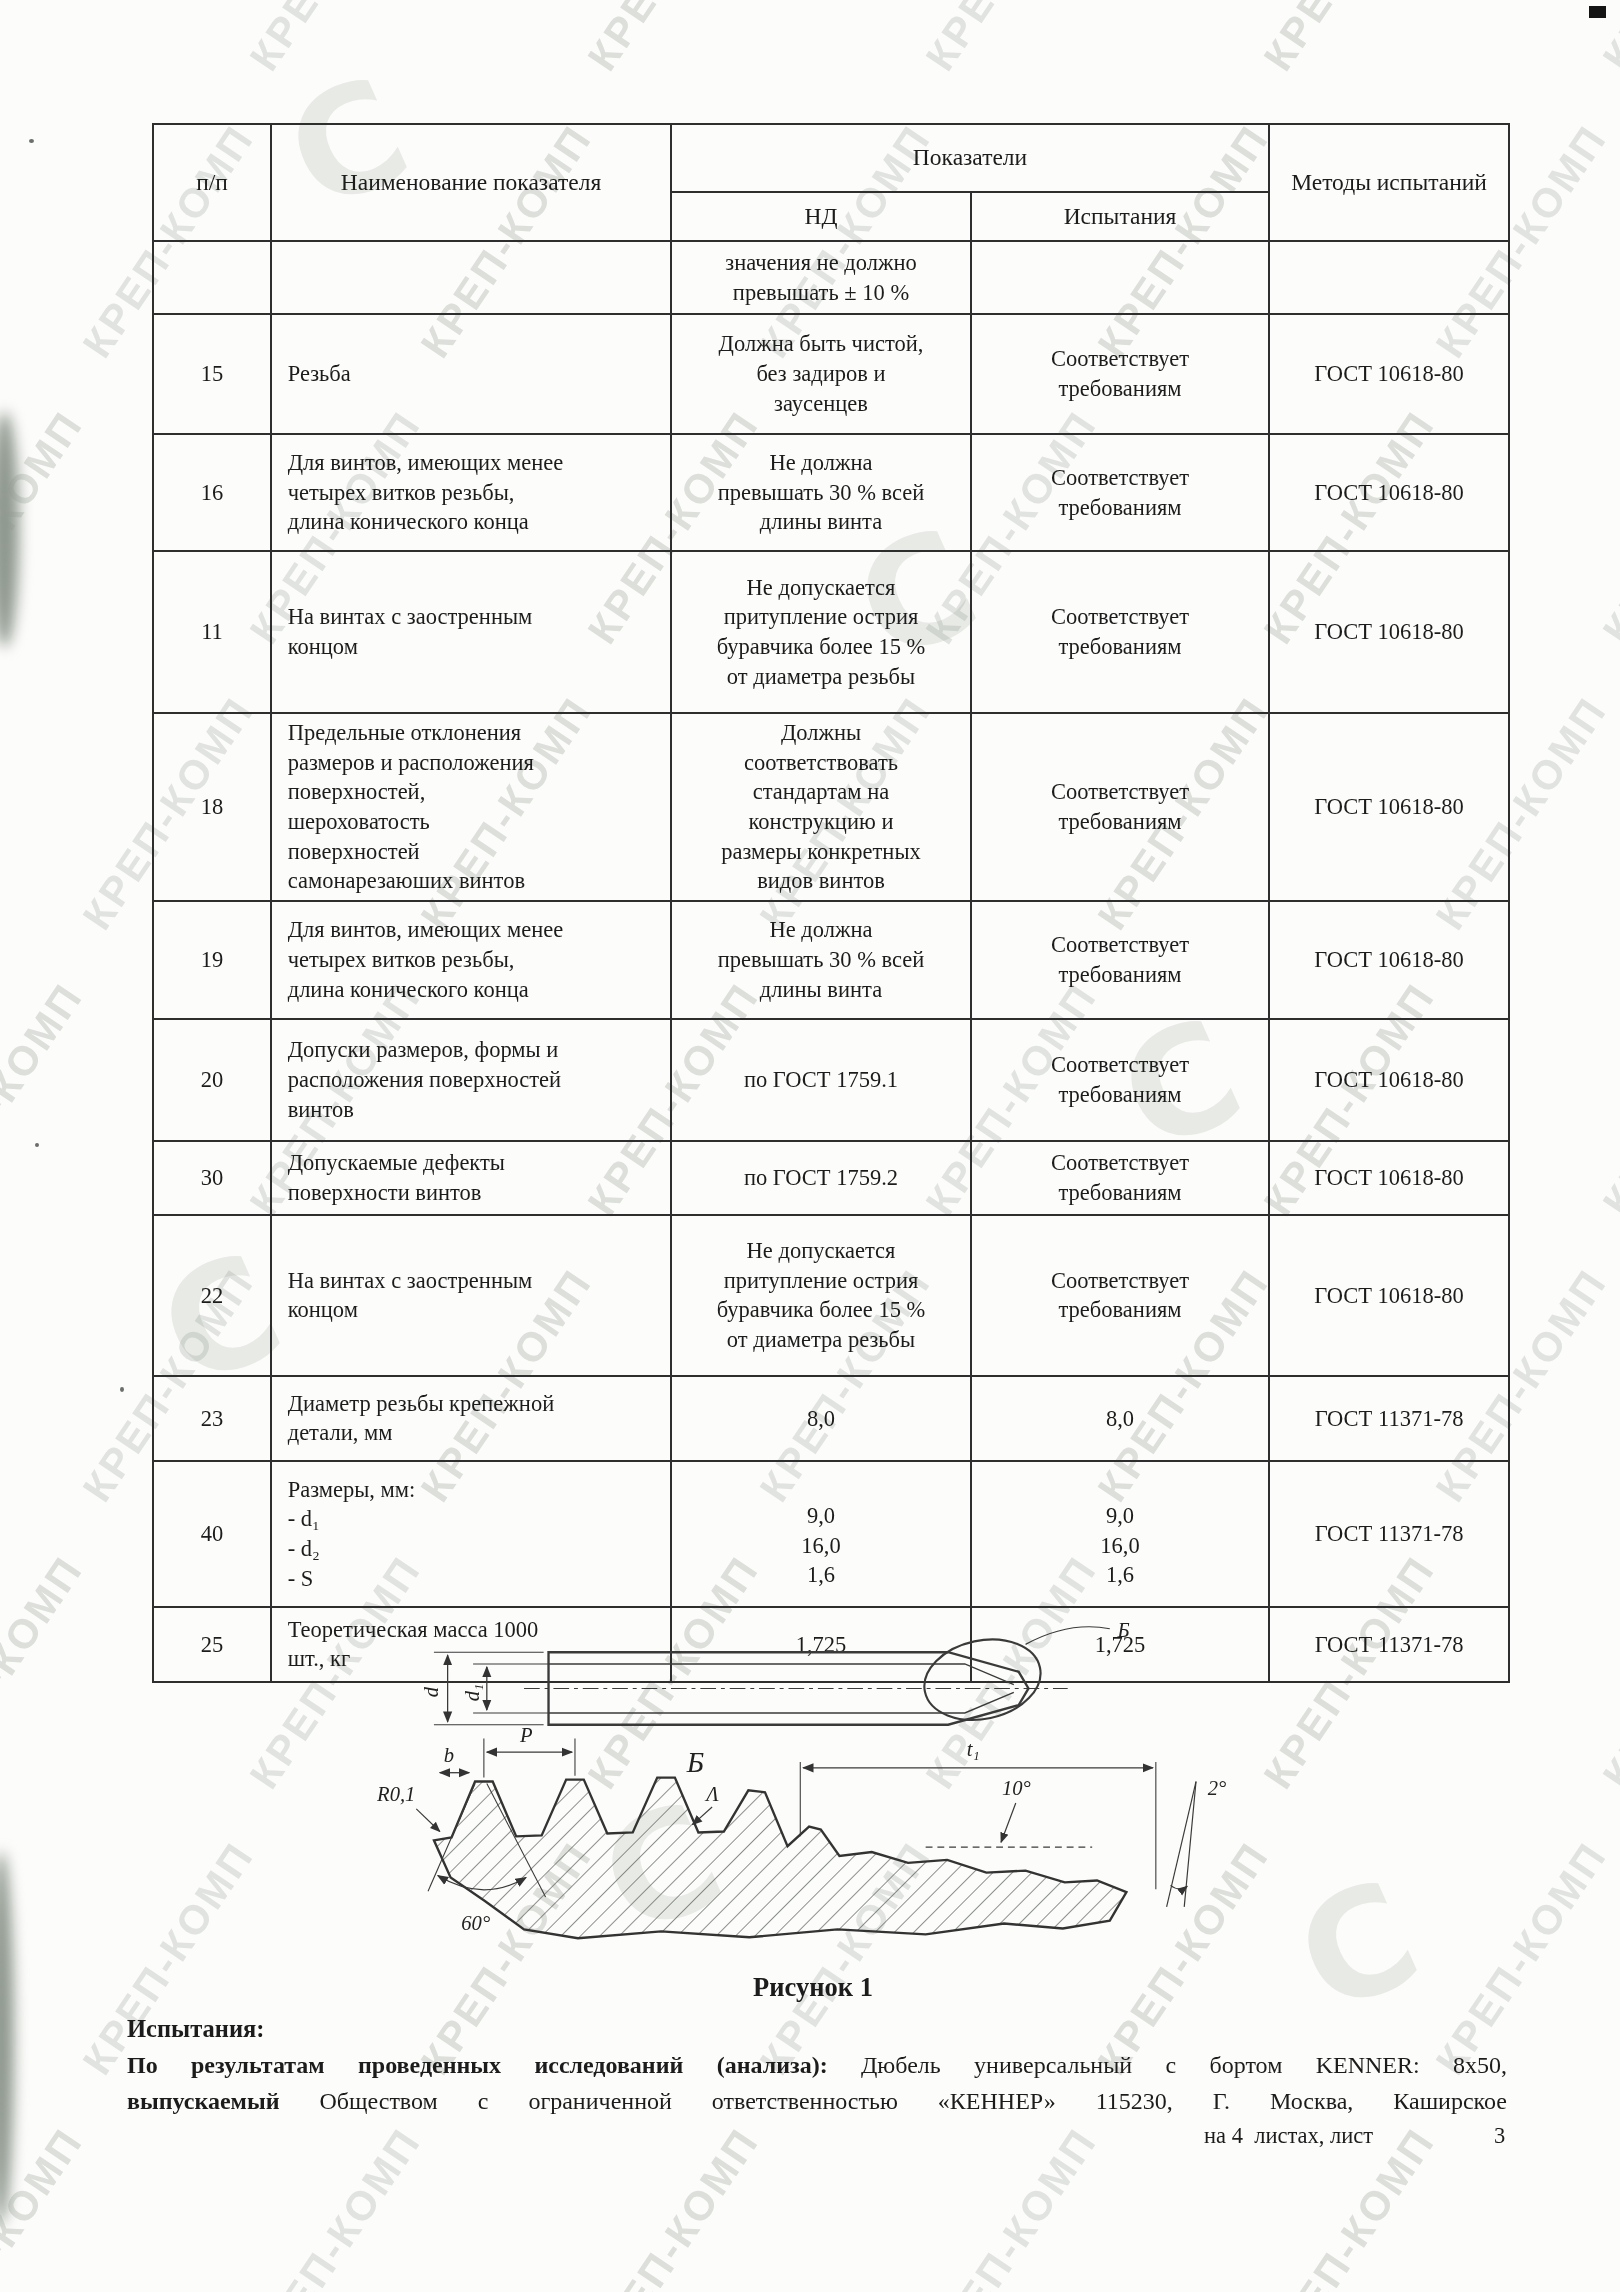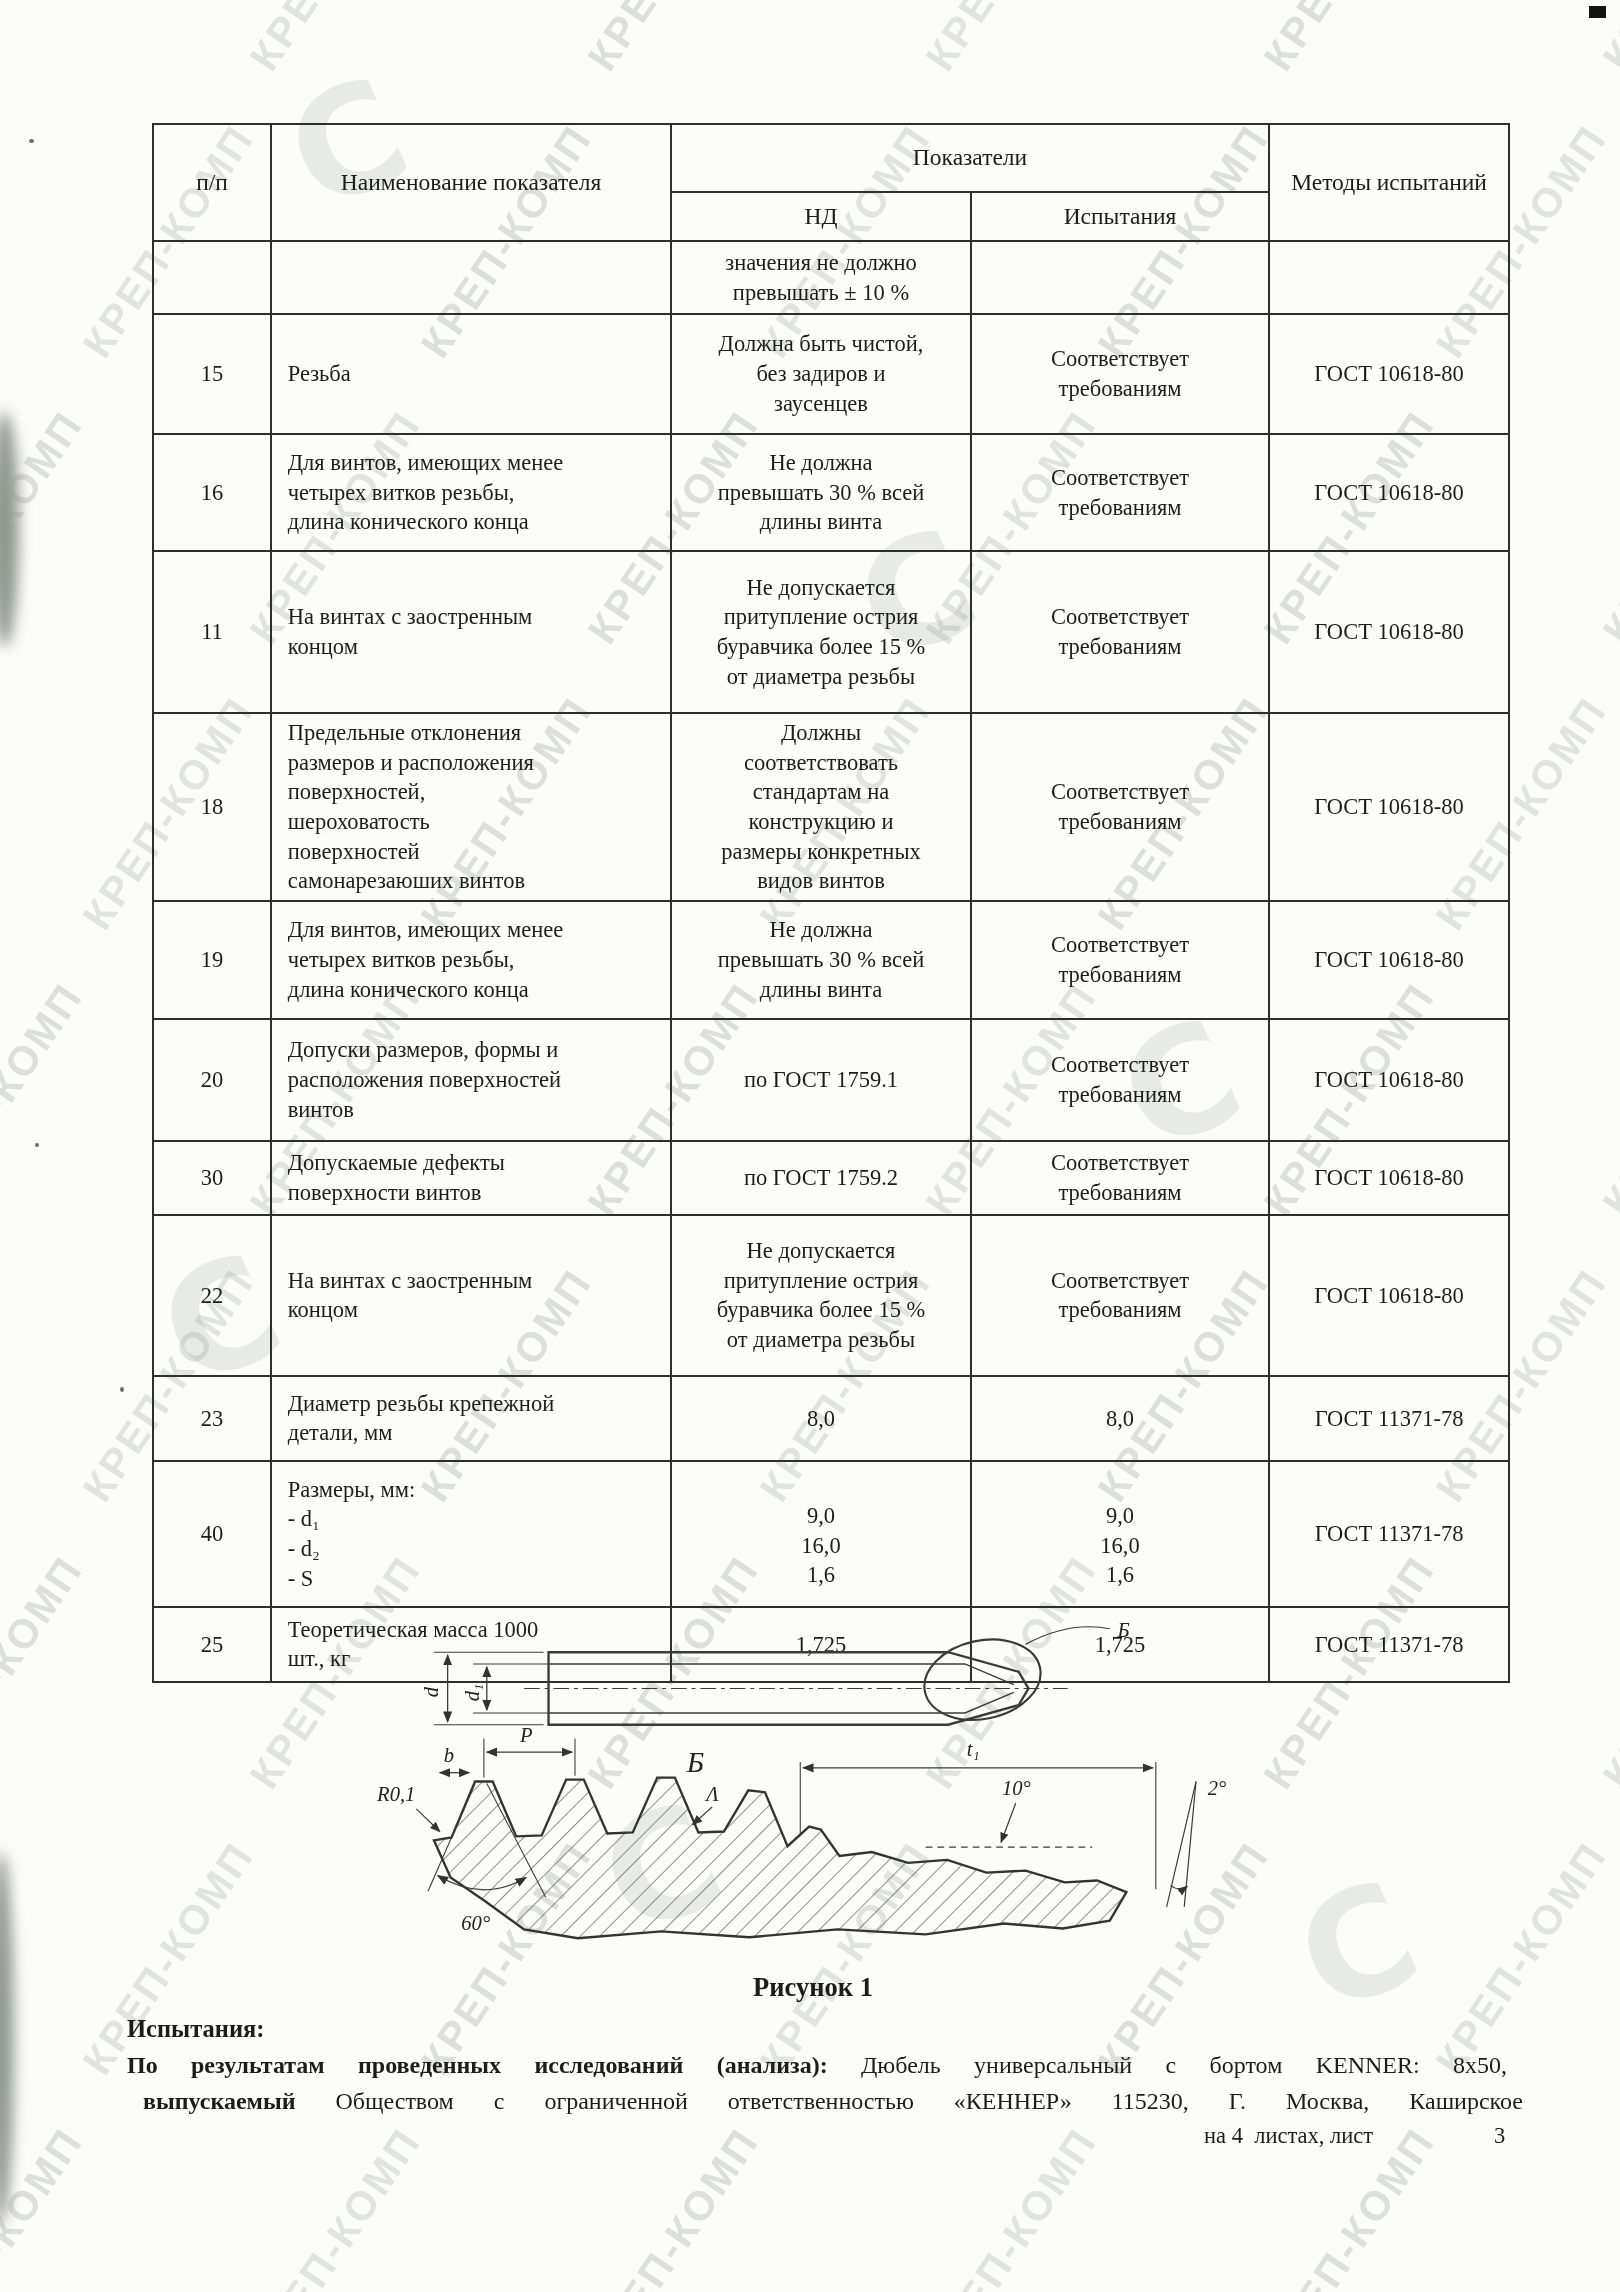--- a/index.html
+++ b/index.html
@@ -59,21 +59,21 @@
   #figure-box{position:absolute;left:377px;top:1615px;width:872px;height:335px;}
   #figure-caption{
     position:absolute;left:78px;top:1972px;width:1470px;text-align:center;
     font-size:26.5px;font-weight:bold;
   }
   
   #conclusion-heading{position:absolute;left:127px;top:2015px;font-size:24.5px;font-weight:bold;}
   .conc-line{position:absolute;left:127px;width:1380px;font-size:24px;text-align:justify;}
   .conc-line:after{content:"";display:inline-block;width:100%;}
   #conc-line1{top:2052px;}
-  #conc-line2{top:2088px;margin-left:16px;}
+  #conc-line2{top:2088px;}
   .conc-bold{font-weight:bold;}
   
   #page-footer{position:absolute;top:2123px;left:0;width:1620px;font-size:22.5px;}
   #footer-sheets{position:absolute;left:1204px;white-space:pre;}
   #footer-page-number{position:absolute;left:1494px;}
   
   svg text{font-family:"Liberation Serif","DejaVu Serif",serif;fill:#222;}
   .dimtxt{font-style:italic;font-size:21px;}
   .dimtxt-big{font-style:italic;font-size:30px;}
 </style>

